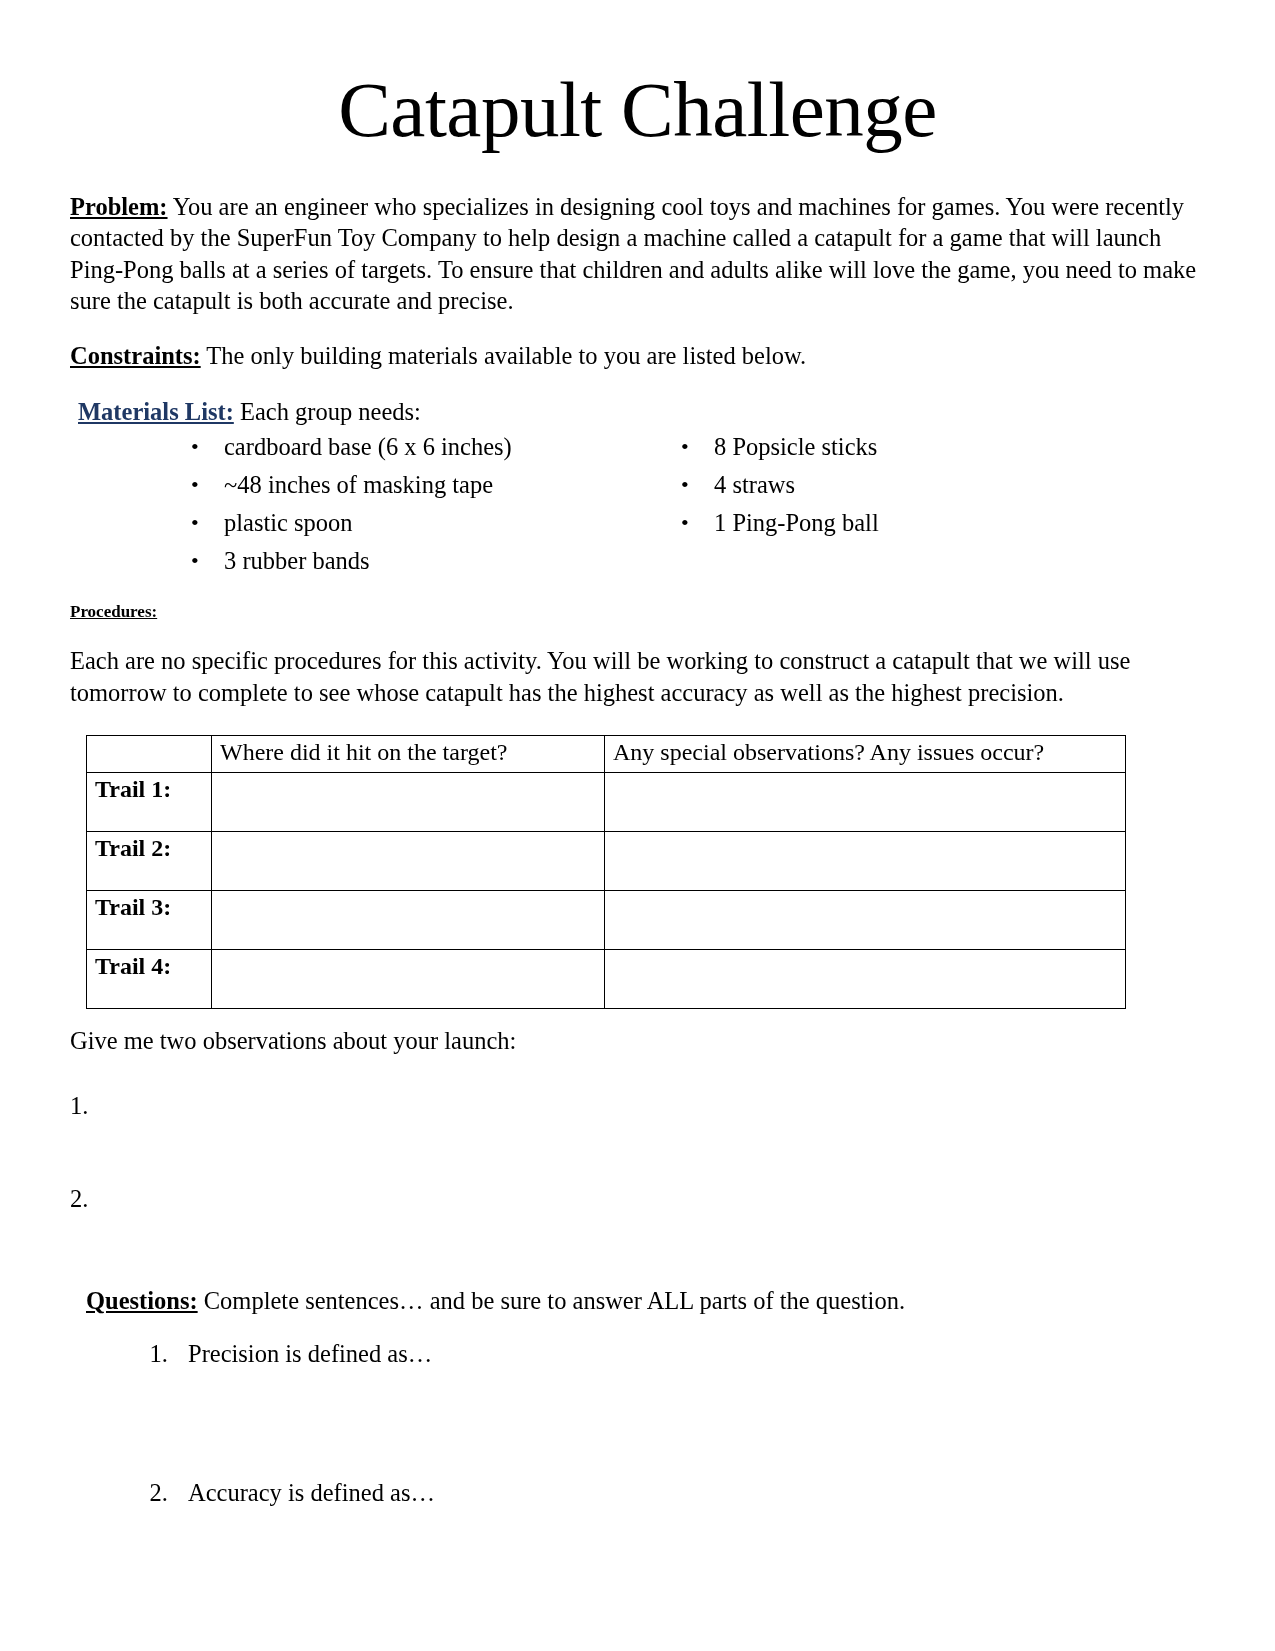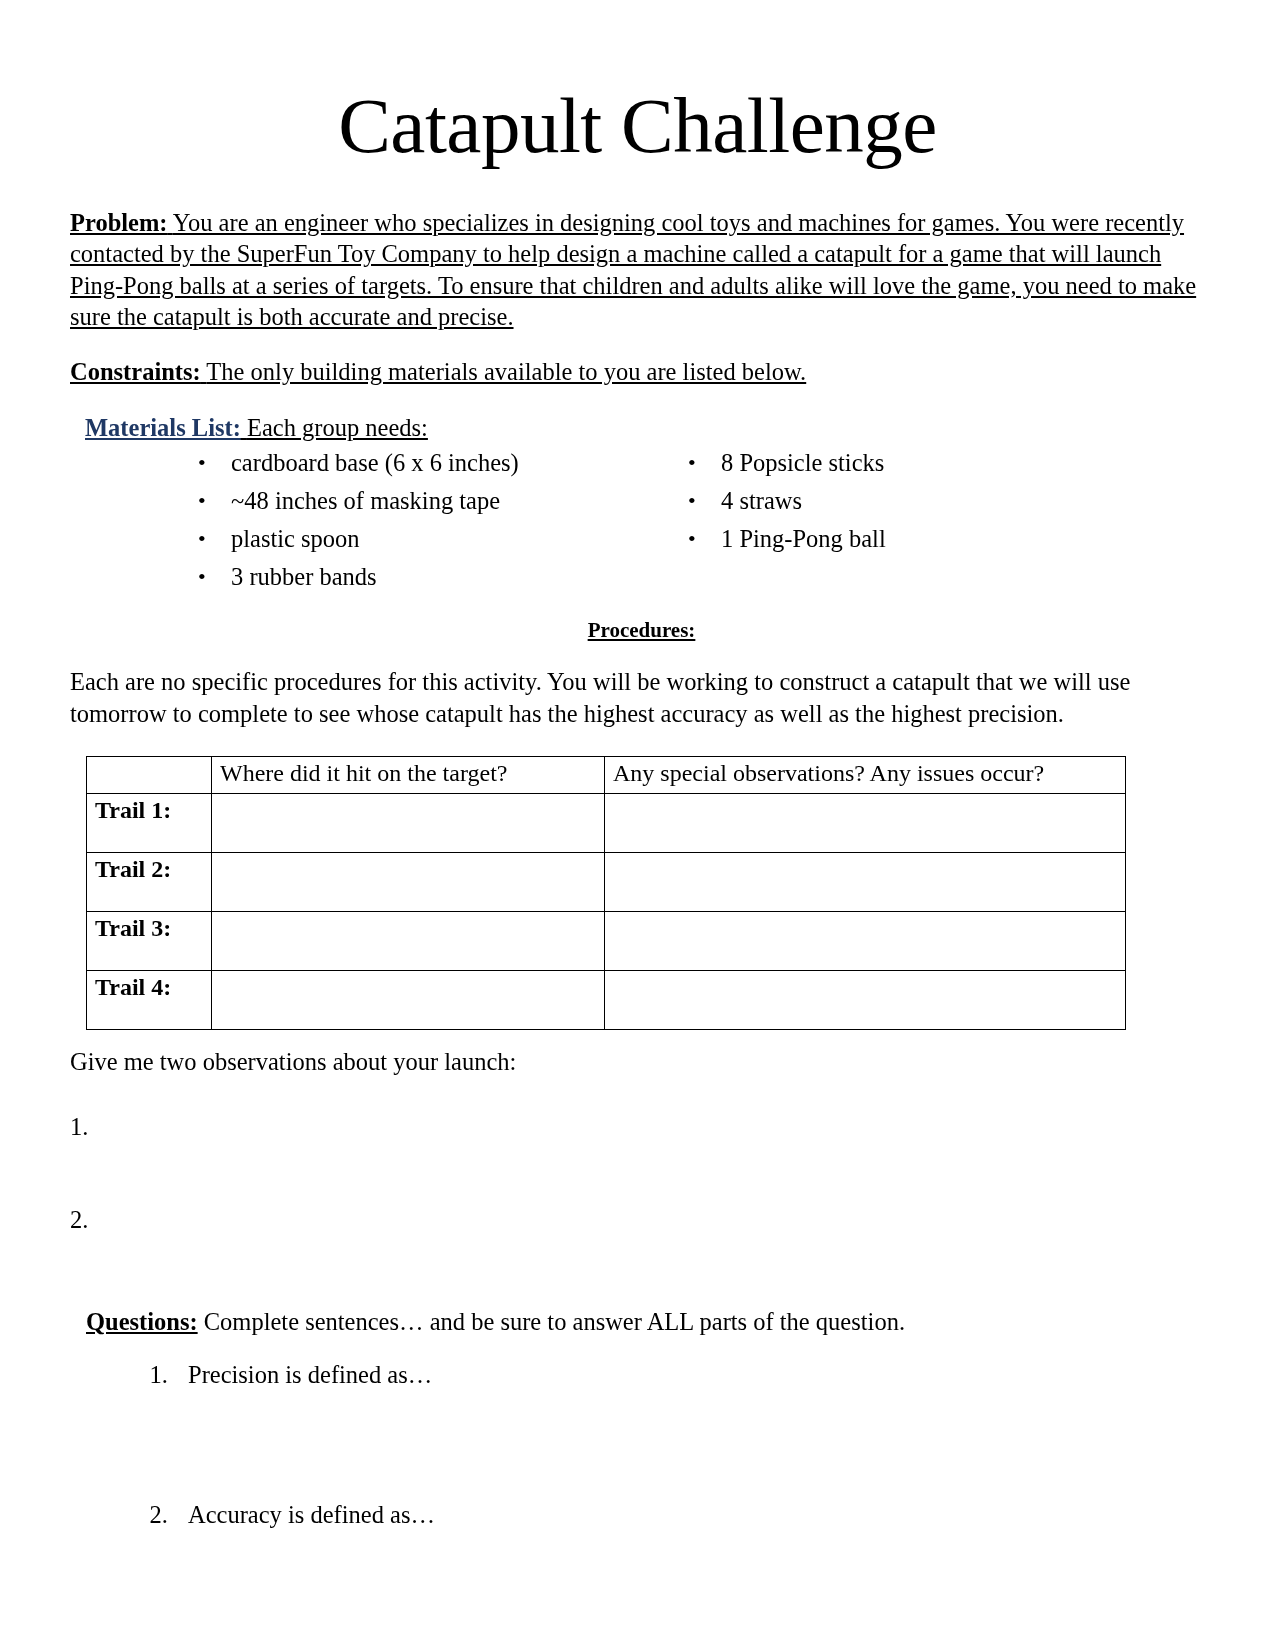--- a/index.html
+++ b/index.html
@@ -20,48 +20,47 @@
     height: 1651px;
     box-sizing: border-box;
     padding: 0;
     position: relative;
   }
   .doc-title {
     text-align: center;
     font-size: 79px;
     line-height: 1.0;
     font-weight: normal;
-    margin: 16px;
+    margin: 0;
     padding-top: 70px;
     letter-spacing: -0.5px;
     font-family: "Liberation Serif", "DejaVu Serif", serif;
   }
   .body-area {
     padding-left: 70px;
     padding-right: 62px;
     margin-top: 42px;
   }
   p.para {
     font-size: 24.5px;
     line-height: 1.28;
     margin: 0 0 24px 0;
     text-align: left;
-    text-decoration: underline;
   }
   .lead {
     font-weight: bold;
     text-decoration: underline;
   }
   .lead-blue {
     font-weight: bold;
     text-decoration: underline;
     color: #1F3864;
   }
   .materials-wrap {
-    margin: 0 0 2px 15px;
+    margin: 0 0 2px 8px;
   }
   .mat-grid {
     display: flex;
     margin-top: 8px;
     margin-left: 108px;
   }
   .mat-col {
     width: 490px;
     box-sizing: border-box;
   }
@@ -82,24 +81,23 @@
     height: 28px;
   }
   ul.mat-list li .bullet {
     position: absolute;
     left: 5px;
     top: 0px;
     font-size: 22px;
     line-height: 1.1;
   }
   .heading-block {
-    font-size: 21px;
+    font-size: 17px;
     line-height: 1.28;
     margin: 14px 0 22px 0;
-    text-align: center;
   }
   .procedures-para {
     font-size: 24.5px;
     line-height: 1.3;
     margin: 0 0 26px 0;
   }
   .data-line {
     font-size: 24.5px;
     line-height: 1.28;
     margin: 0 0 18px 0;

